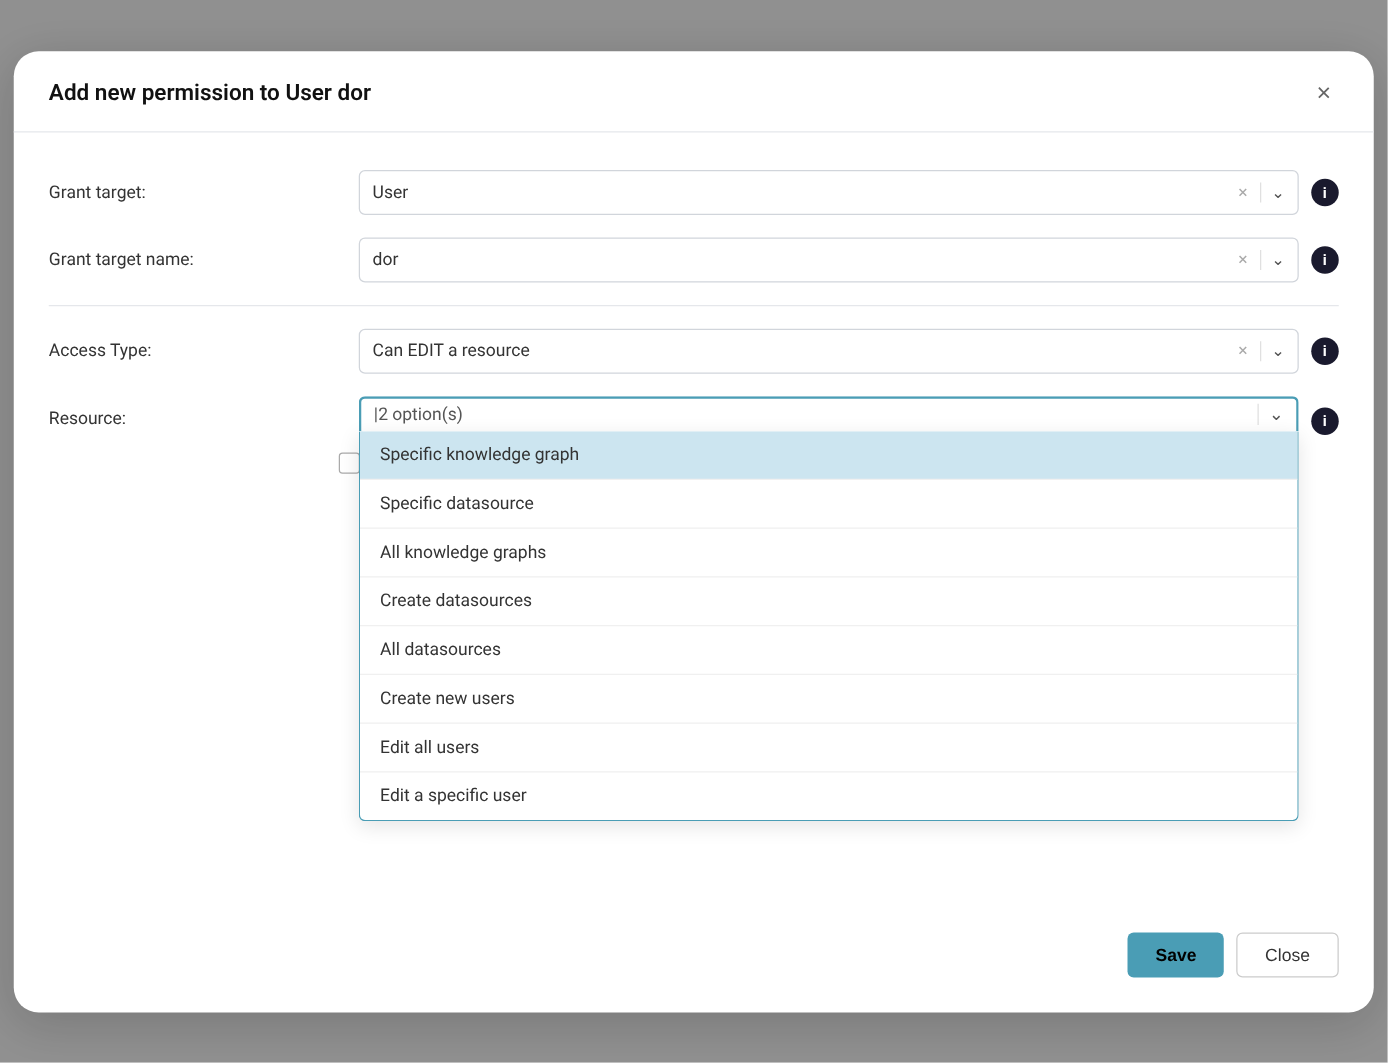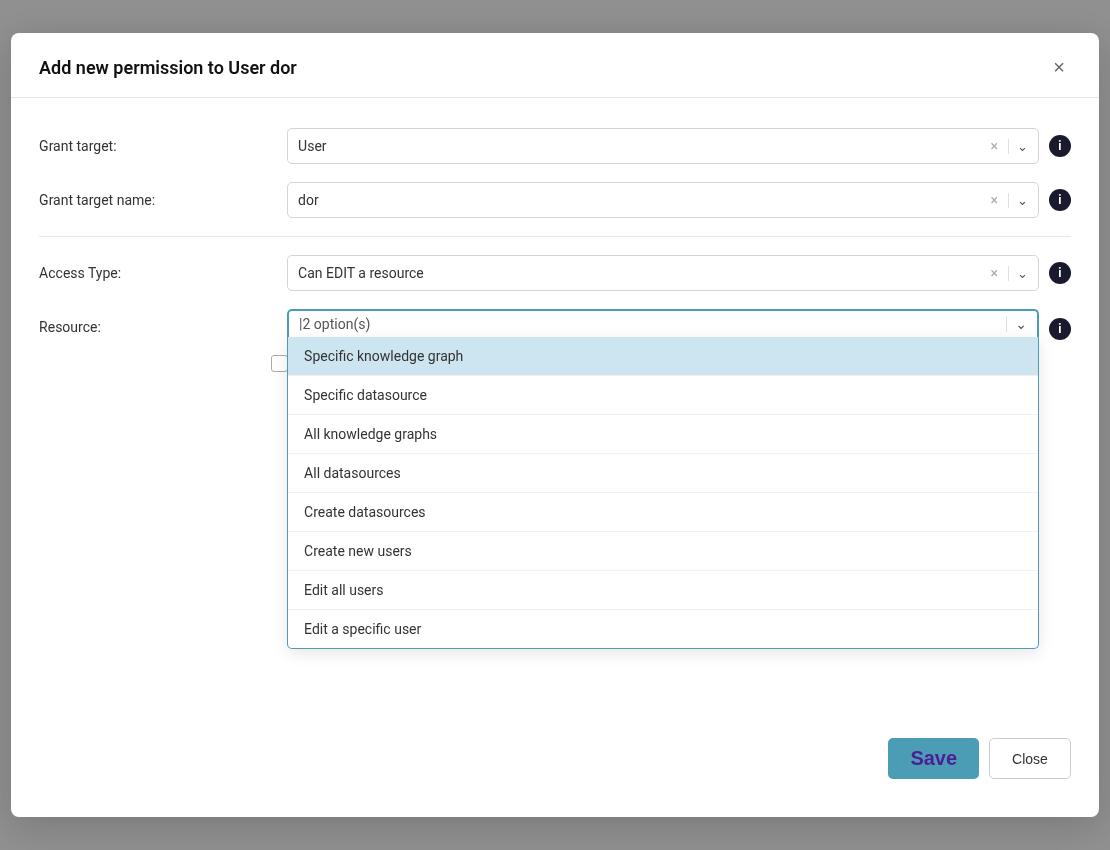--- a/index.html
+++ b/index.html
@@ -16,26 +16,26 @@
     .modal-overlay {
       background: rgba(0,0,0,0.4);
       position: fixed;
       inset: 0;
       display: flex;
       align-items: center;
       justify-content: center;
     }
     .modal {
       background: #fff;
-      border-radius: 8px;
+      border-radius: 20px;
       width: 1100px;
       max-width: 98vw;
       box-shadow: 0 8px 40px rgba(0,0,0,0.18);
       position: relative;
-      padding-bottom: 14px;
+      padding-bottom: 4px;
     }
     .modal-header {
       display: flex;
       align-items: center;
       justify-content: space-between;
       padding: 22px 28px 18px 28px;
       border-bottom: 1px solid #e5e7eb;
     }
     .modal-title {
       font-size: 18px;
@@ -181,25 +181,25 @@
     
     .modal-footer {
       display: flex;
       justify-content: flex-end;
       gap: 10px;
       padding: 24px 28px 24px 28px;
       margin-top: 340px;
     }
     .btn-save {
       background: #4a9db5;
-      color: #4c1d95;
+      color: #000000;
       border: none;
       border-radius: 5px;
       padding: 9px 22px;
-      font-size: 20px;
+      font-size: 14px;
       font-weight: 600;
       cursor: pointer;
     }
     .btn-close {
       background: #fff;
       color: #333;
       border: 1.5px solid #ccc;
       border-radius: 5px;
       padding: 9px 22px;
       font-size: 14px;
@@ -287,22 +287,22 @@
         <div class="form-control-wrap" style="align-items:flex-start;">
           <div class="dropdown-wrapper">
             <div class="resource-input-box">
               <span class="input-placeholder">|2 option(s)</span>
               <span class="select-arrow">⌄</span>
             </div>
             <div class="dropdown-list">
                 <div class="dropdown-item selected">Specific knowledge graph</div>
                 <div class="dropdown-item">Specific datasource</div>
                 <div class="dropdown-item">All knowledge graphs</div>
+                <div class="dropdown-item">Create datasources</div>
                 <div class="dropdown-item">All datasources</div>
-                <div class="dropdown-item">Create datasources</div>
                 <div class="dropdown-item">Create new users</div>
                 <div class="dropdown-item">Edit all users</div>
                 <div class="dropdown-item">Edit a specific user</div>
               </div>
           </div>
           <span class="info-icon" style="margin-top:9px;">i</span>
         </div>
       </div>
 
       <div class="grant-option-row" style="margin-top: 10px; padding-left: 232px;">

